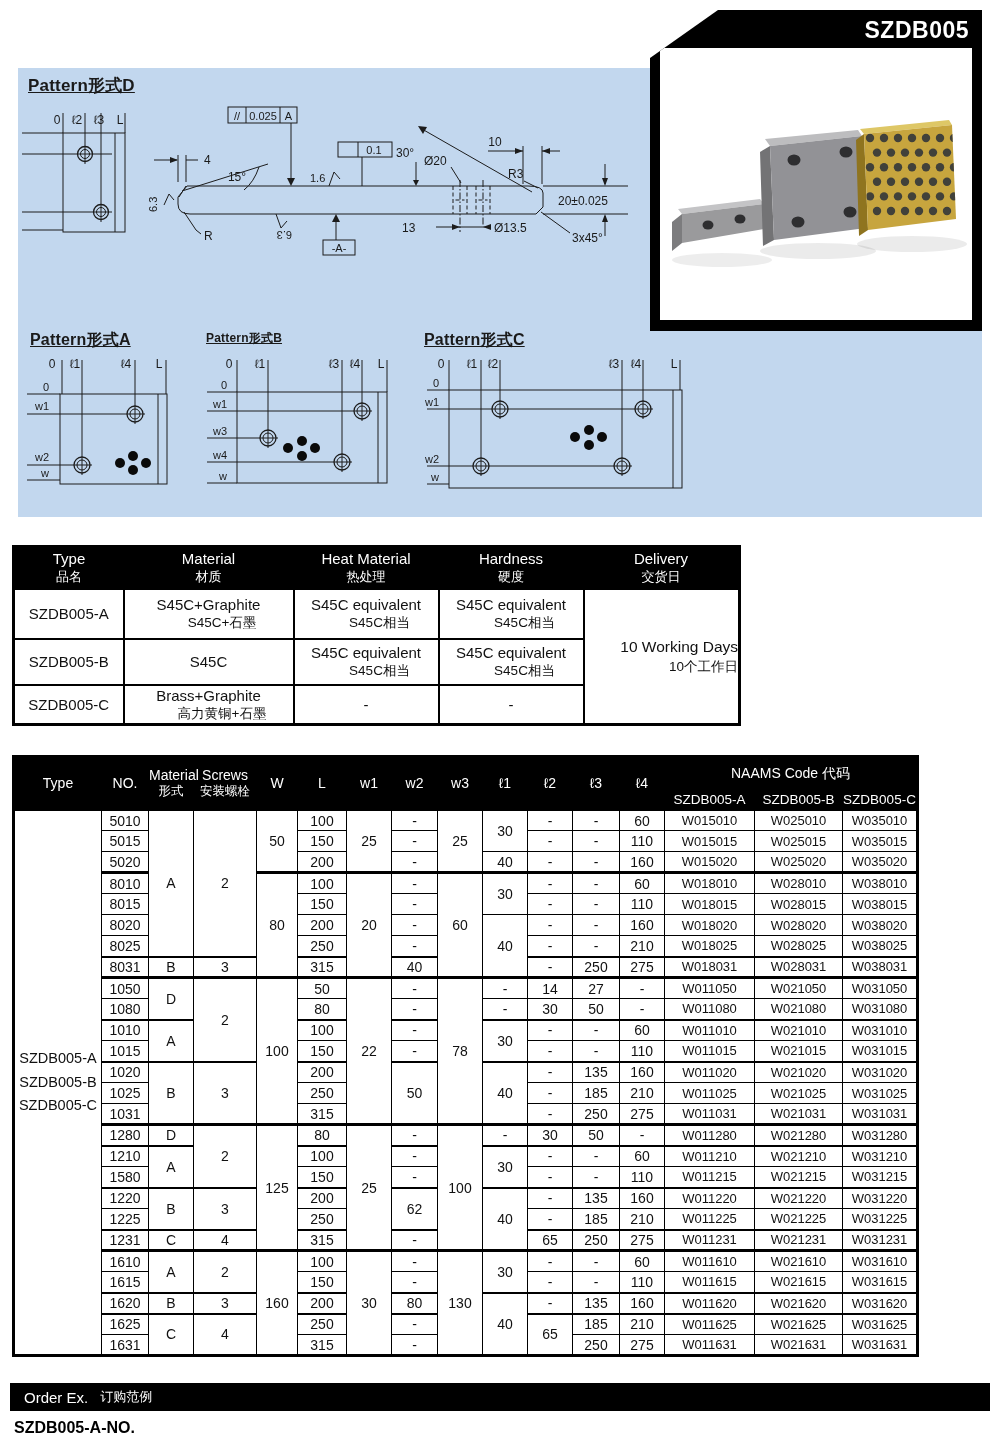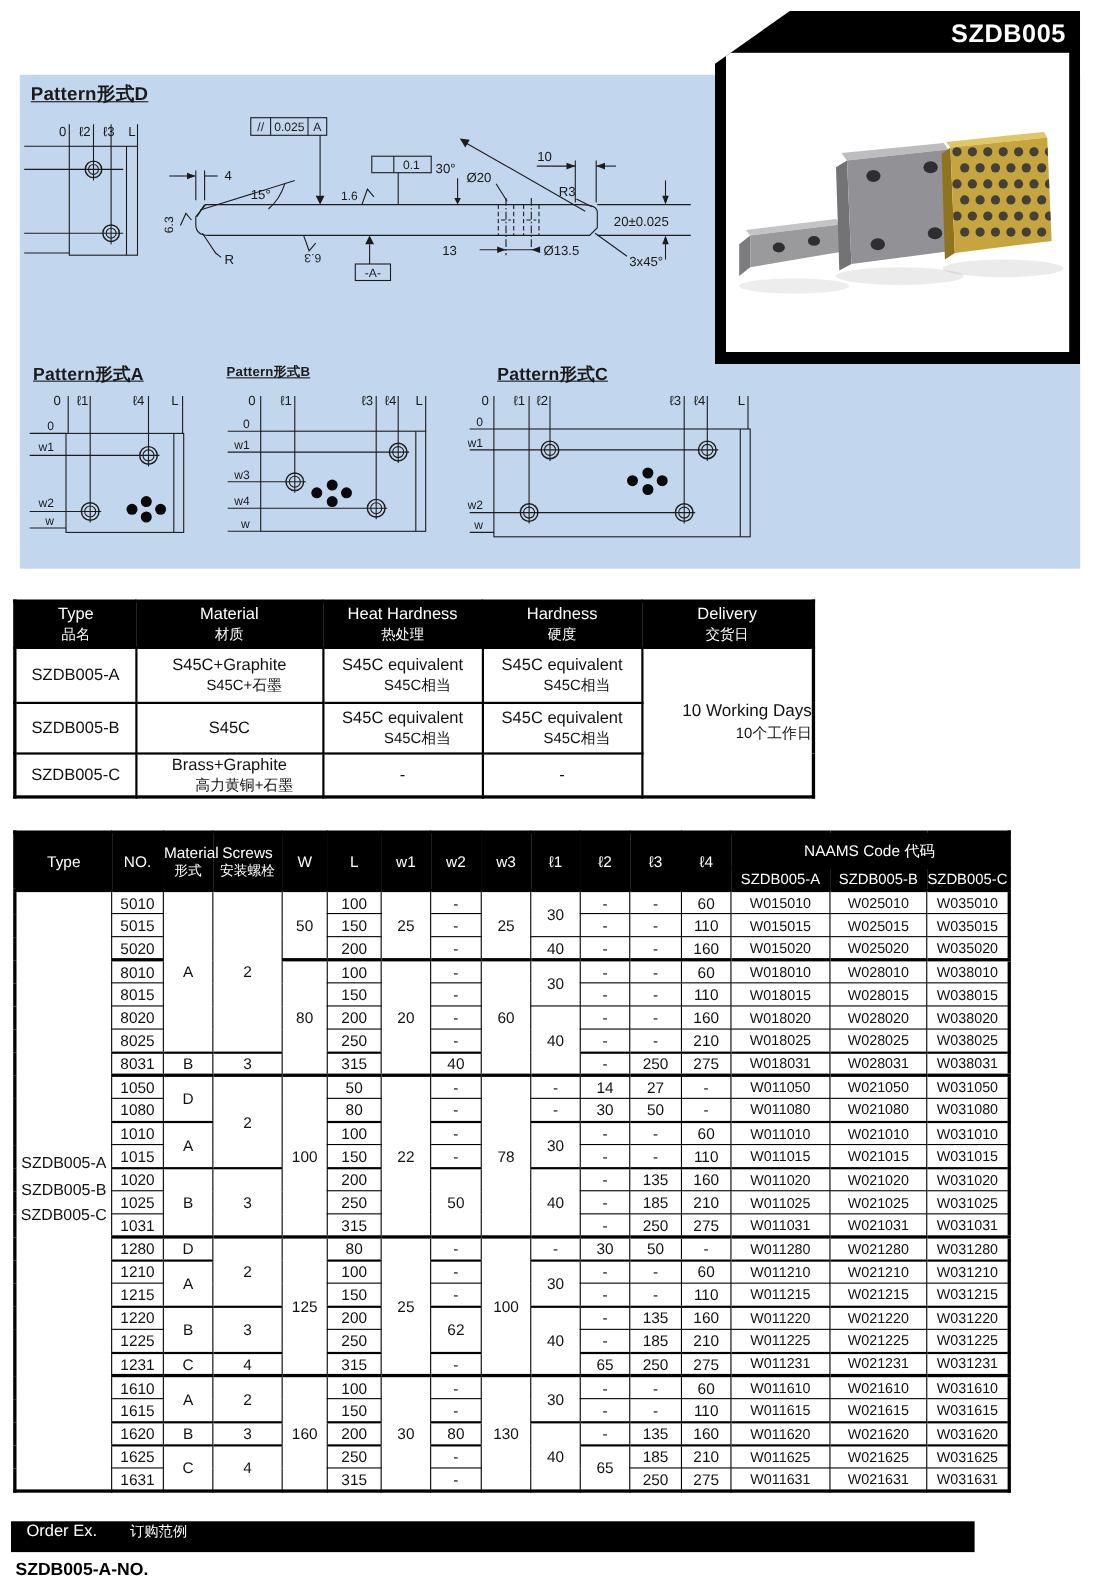--- a/index.html
+++ b/index.html
@@ -47,24 +47,24 @@
   .dims thead tr:last-child th { height:20px; font-size:13.5px; }
   .dims th .zh { font-size:12.5px; }
   .dims th.bb { border-bottom:3px solid #000; }
   .dims td { border:1px solid #000; text-align:center; font-size:14px; height:21px; background:#fff; padding:0 1px; }
   .dims tr.sep2 td { border-top-width:2px; }
   .dims tr.sep3 td { border-top-width:3px; }
   .dims td.c-cA, .dims td.c-cB, .dims td.c-cC { font-size:13px; }
   .dims td.c-type { font-size:14.5px; line-height:1.65; }
 
   
-  .order-bar { position:absolute; left:10px; top:1383px; width:876px; height:28px; background:#000; color:#fff;
-    display:flex; align-items:flex-start; padding-left:14px; gap:12px; }
+  .order-bar { position:absolute; left:10px; top:1383px; width:980px; height:28px; background:#000; color:#fff;
+    display:flex; align-items:center; padding-left:14px; gap:12px; }
   .order-bar .en { font-size:15px; }
-  .order-bar .zh { font-size:13px;margin-left:18px; }
+  .order-bar .zh { font-size:13px; }
   .order-example { position:absolute; left:14px; top:1419px; font-size:16px; font-weight:700; color:#000; }
 </style>
 </head>
 <body>
 
 <div class="page">
 
   <div class="blue-panel"></div>
 
   <div class="pat-title" style="left:28px; top:74px;">Pattern形式D</div>
@@ -268,21 +268,21 @@
               <circle cx="91" cy="89" r="4.2" fill="#41413a"></circle>
               <circle cx="105" cy="89" r="4.2" fill="#41413a"></circle>
             </g>
         </g>
       </svg>
     </div>
   </div>
 
   <div class="pat-title" style="left:30px; top:330px; font-size:16px;">Pattern形式A</div>
   <div class="pat-title" style="left:206px; top:330px; font-size:12px;">Pattern形式B</div>
-  <div class="pat-title" style="left:424px; top:330px; font-size:16px;margin-left:28px;">Pattern形式C</div>
+  <div class="pat-title" style="left:424px; top:330px; font-size:16px;">Pattern形式C</div>
 
   <svg class="draw" style="left:25px; top:350px;" width="150" height="145" viewBox="0 0 150 145">
     <text x="27" y="18" text-anchor="middle">0</text>
     <text x="50" y="18" text-anchor="middle">ℓ1</text>
     <text x="101" y="18" text-anchor="middle">ℓ4</text>
     <text x="134" y="18" text-anchor="middle">L</text>
     <line x1="37" y1="10" x2="37" y2="44"></line>
       <line x1="57" y1="10" x2="57" y2="125"></line>
     <line x1="110" y1="10" x2="110" y2="74"></line>
       <line x1="141" y1="10" x2="141" y2="44"></line>
@@ -390,21 +390,21 @@
       <tr>
         <th>
             <div class="h-en">Type</div>
             <div class="h-zh">品名</div>
           </th>
         <th>
             <div class="h-en">Material</div>
             <div class="h-zh">材质</div>
           </th>
         <th>
-            <div class="h-en">Heat Hardness</div>
+            <div class="h-en">Heat Material</div>
             <div class="h-zh">热处理</div>
           </th>
         <th>
             <div class="h-en">Hardness</div>
             <div class="h-zh">硬度</div>
           </th>
         <th>
             <div class="h-en">Delivery</div>
             <div class="h-zh">交货日</div>
           </th>
@@ -721,21 +721,21 @@
           <td class="c-w2">-</td>
           <td class="c-l1" rowspan="2">30</td>
           <td class="c-l2">-</td>
           <td class="c-l3">-</td>
           <td class="c-l4">60</td>
           <td class="c-cA">W011210</td>
           <td class="c-cB">W021210</td>
           <td class="c-cC">W031210</td>
         </tr>
         <tr>
-          <td class="c-no">1215</td>
+          <td class="c-no">1580</td>
           <td class="c-L">150</td>
           <td class="c-w2">-</td>
           <td class="c-l2">-</td>
           <td class="c-l3">-</td>
           <td class="c-l4">110</td>
           <td class="c-cA">W011215</td>
           <td class="c-cB">W021215</td>
           <td class="c-cC">W031215</td>
         </tr>
         <tr class="sep2">

